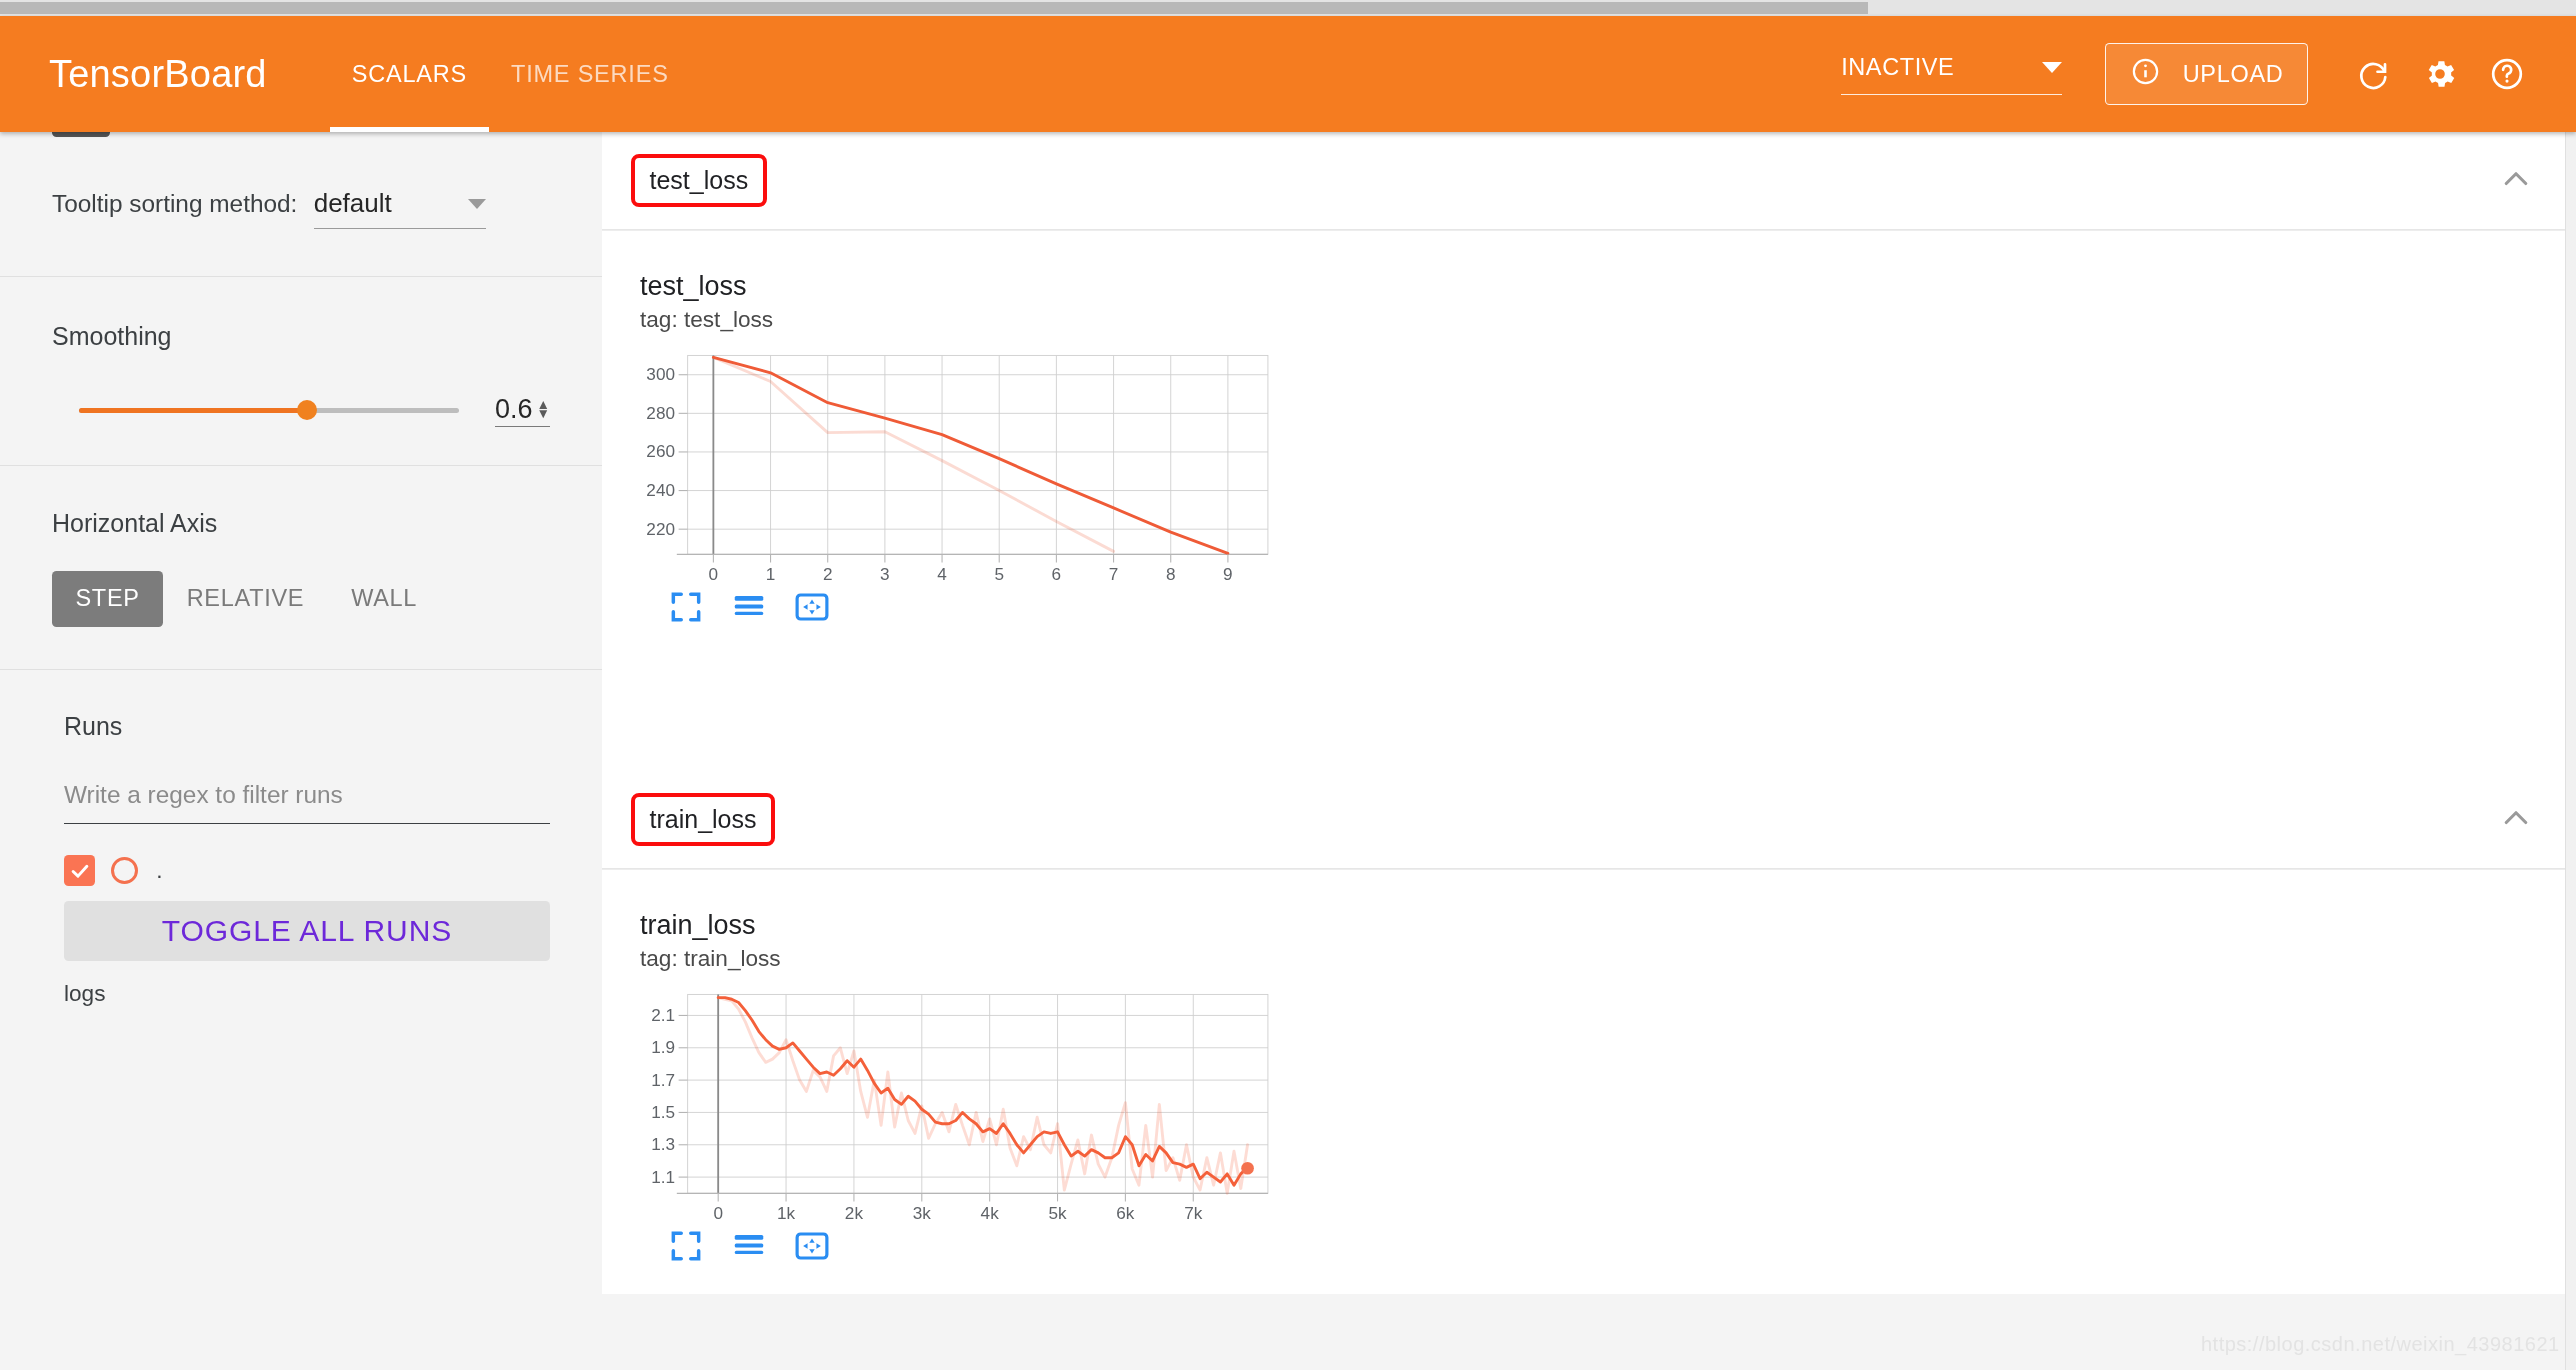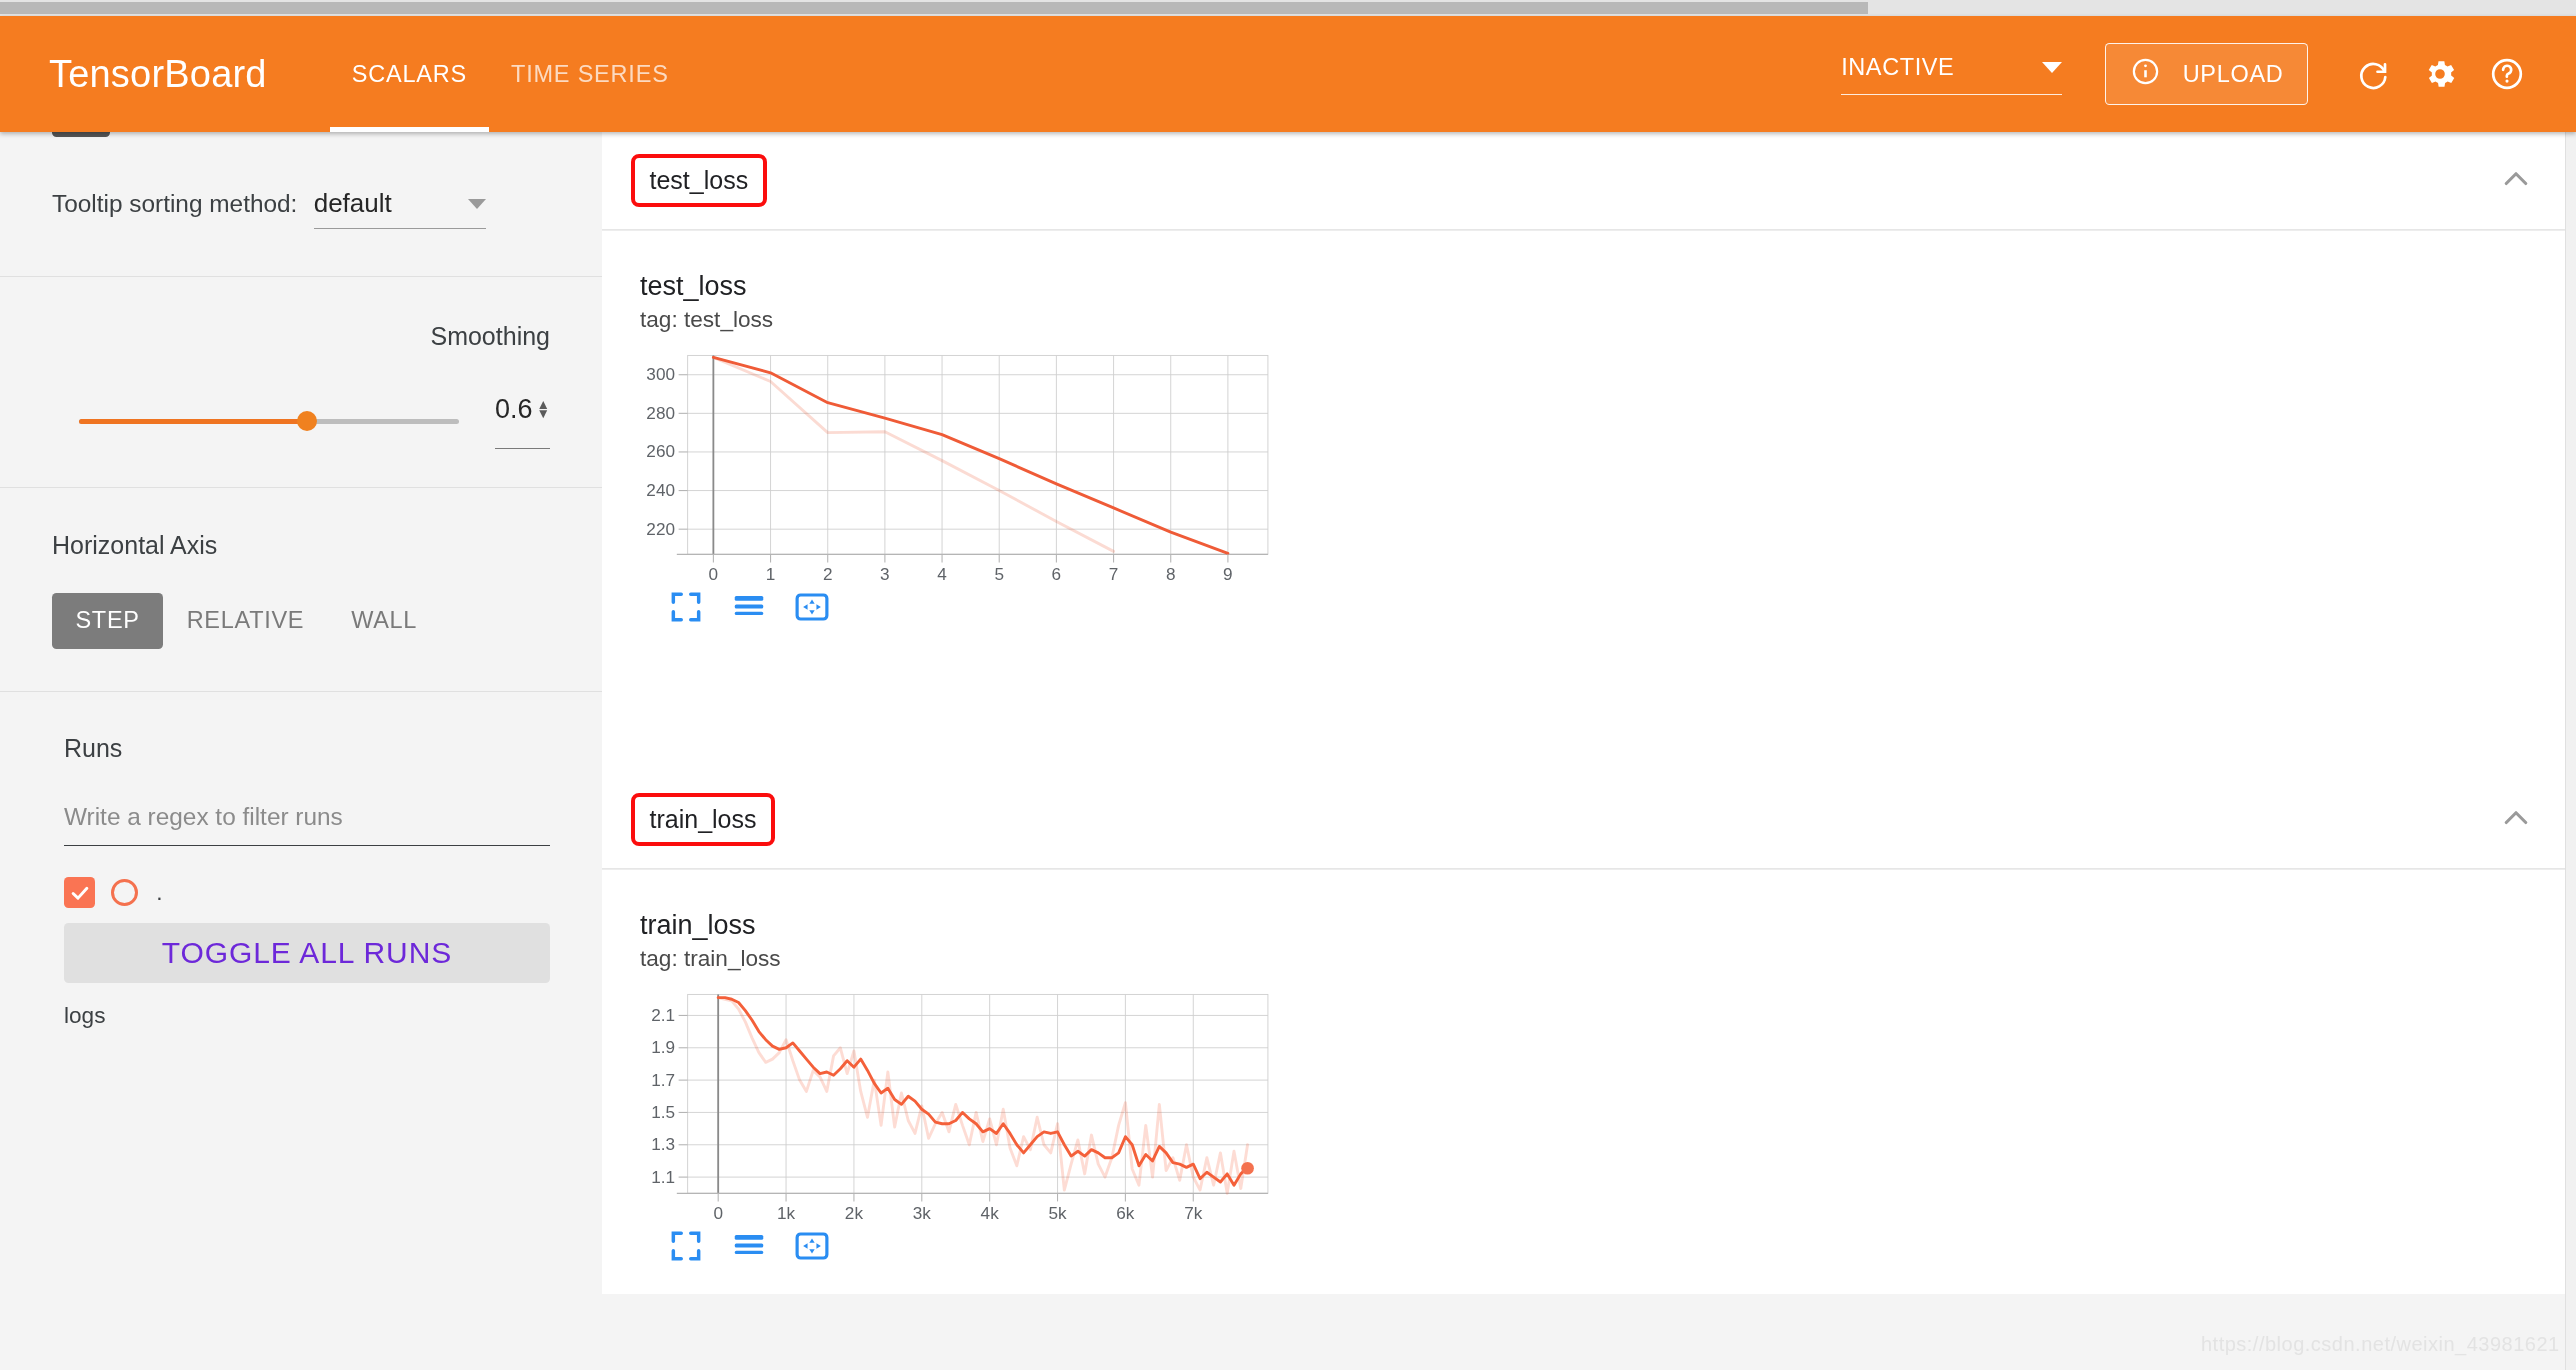--- a/index.html
+++ b/index.html
@@ -98,38 +98,38 @@
   }
   #tooltip-select-value { font-size: 26px; color: #262626; }
   #tooltip-caret {
     margin-left: auto; width: 0; height: 0;
     border-left: 9px solid transparent; border-right: 9px solid transparent;
     border-top: 10px solid #9a9a9a;
   }
 
   .side-title { font-size: 25px; color: #3c4043; }
 
-  #smoothing-block { padding: 45px 52px 38px 52px; text-align: right; }
+  #smoothing-block { padding: 45px 52px 38px 52px; }
   #smoothing-ctl { display: flex; align-items: center; margin-top: 43px; }
   #slider-wrap { position: relative; width: 380px; height: 20px; flex: none; margin-left: 27px;}
   #slider-track {
     position: absolute; top: 8.1px; left: 0; width: 100%; height: 4.5px;
     background: #bdbdbd; border-radius: 2.7px;
   }
   #slider-fill {
     position: absolute; top: 8.1px; left: 0; width: 60%; height: 4.5px;
     background: #ef7421; border-radius: 2.7px;
   }
   #slider-thumb {
     position: absolute; top: 0; left: 60%; width: 20px; height: 20px;
     margin-left: -10px; border-radius: 50%; background: #f0811f; cursor: pointer;
   }
   #smoothing-value-box {
     margin-left: 36px; width: 107px; display: flex; align-items: center;
-    border-bottom: 1.8px solid #7a7a7a; padding-bottom: 23px;
+    border-bottom: 1.8px solid #7a7a7a; padding-bottom: 1px;
   }
   #smoothing-value { font-size: 27px; color: #262626; }
   #smoothing-stepper {
     margin-left: auto; display: flex; flex-direction: column; align-items: center;
     cursor: pointer; line-height: .7; color: #5a5a5a;
   }
   .step-arrow { font-size: 13.6px; }
 
   #haxis-block { padding: 43px 52px 42px 52px; }
   #haxis-tabs { display: flex; margin-top: 33px; }

